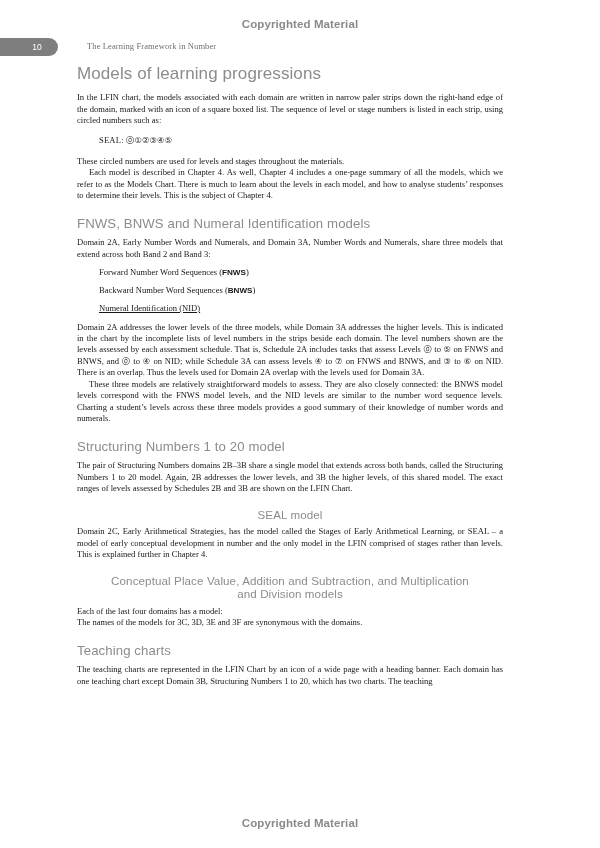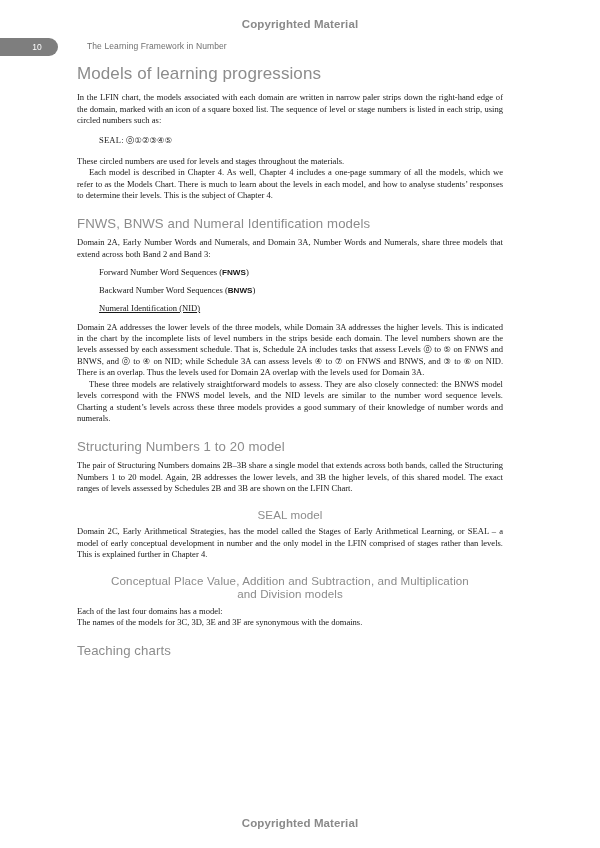--- a/index.html
+++ b/index.html
@@ -61,21 +61,21 @@
     display: flex;
     align-items: center;
     justify-content: center;
     padding-left: 16px;
     box-sizing: border-box;
   }
   .runhead-title {
     position: absolute;
     left: 87px;
     top: 3px;
-    font-family: Liberation Sans, sans-serif;
+    font-family: Liberation Serif, serif;
     font-size: 8.5px;
     color: #6f6f6f;
     letter-spacing: 0.1px;
   }
 
   
   .content {
     position: absolute;
     left: 77px;
     top: 64px;
@@ -186,16 +186,17 @@
   <p class="body">Domain 2C, Early Arithmetical Strategies, has the model called the Stages of Early Arithmetical Learning, or SEAL – a model of early conceptual development in number and the only model in the LFIN comprised of stages rather than levels. This is explained further in Chapter 4.</p>
 
   <h3 class="sec"><span>Conceptual Place Value, Addition and Subtraction, and Multiplication</span><br><span>and Division models</span></h3>
 
   <p class="body">Each of the last four domains has a model:</p>
 
 
   <p class="body">The names of the models for 3C, 3D, 3E and 3F are synonymous with the domains.</p>
 
   <h2 class="sec">Teaching charts</h2>
+  <p class="body">The teaching charts are represented in the LFIN Chart by an icon of a wide page with a heading banner. Each domain has one teaching chart except Domain 3B, Structuring Numbers 1 to 20, which has two charts. The teaching</p>
 
 </div>
 
 <div class="copyright copyright-bottom">Copyrighted Material</div>
 
 </body></html>

